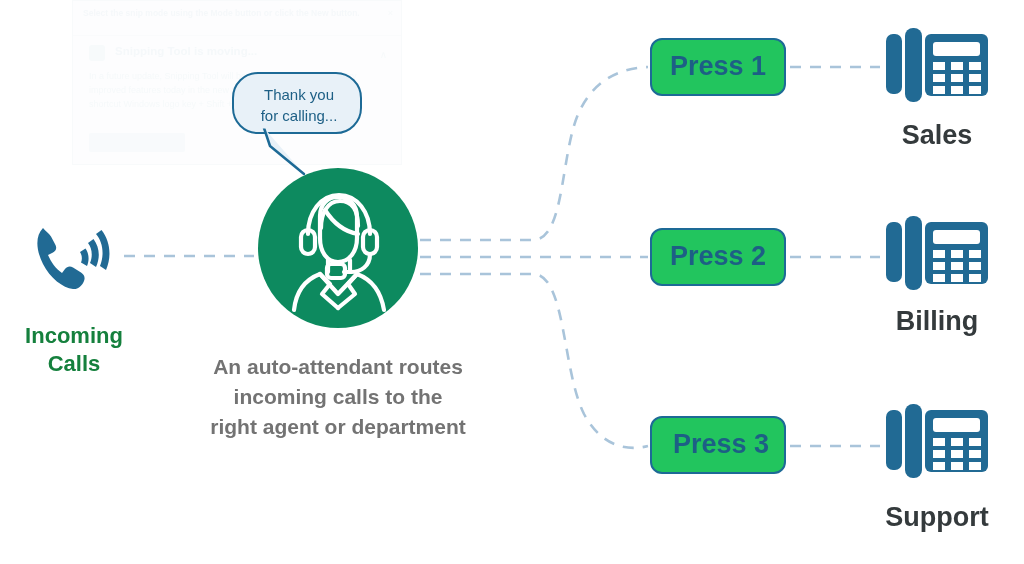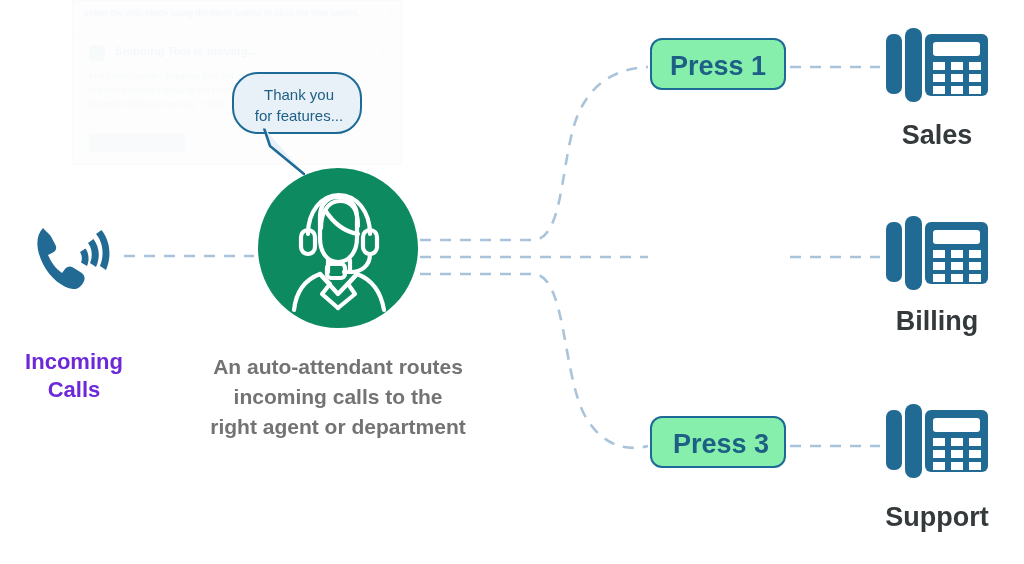--- a/index.html
+++ b/index.html
@@ -119,22 +119,21 @@
   }
   .incoming-label {
     position: absolute;
     left: 0px;
     top: 322px;
     width: 148px;
     text-align: center;
     font-size: 22px;
     font-weight: bold;
     line-height: 28px;
-    color: #6d28d9;
-    margin-top: 26px;
+    color: #15803d;
   }
 
   
   .attendant-circle {
     position: absolute;
     left: 258px;
     top: 168px;
     width: 160px;
     height: 160px;
     border-radius: 50%;
@@ -185,22 +184,22 @@
     left: 258px;
     top: 126px;
     width: 60px;
     height: 52px;
   }
 
   
   .press-btn {
     position: absolute;
     width: 136px;
-    height: 52px;
-    background: #86efac;
+    height: 58px;
+    background: #22c55e;
     border: 2.5px solid #1d6a96;
     border-radius: 12px;
     box-sizing: border-box;
   }
   .press-btn span {
     display: block;
     width: 100%;
     text-align: center;
     line-height: 53px;
     font-size: 27px;
@@ -301,36 +300,39 @@
         <path d="M36,142 C38,124 46,112 62,106 L80,126 L99,106 C115,112 123,124 126,142"></path>
         <path d="M62,106 L72,116 L64,126 L80,140"></path>
         <path d="M99,106 L90,116 L97,126 L80,140"></path>
       </g>
     </svg>
   </div>
 
   <div class="bubble">
     <div class="bubble-text">
       <span>Thank you</span><br>
-      <span>for features...</span>
+      <span>for calling...</span>
     </div>
   </div>
   <svg class="bubble-tail" viewBox="0 0 60 52">
     <path d="M6,2 L12,20 L46,48" fill="#e8f1f8" stroke="#1d6a96" stroke-width="2.5" stroke-linejoin="round" stroke-linecap="round"></path>
     <path d="M4,0 L30,0" stroke="#e8f1f8" stroke-width="5"></path>
   </svg>
 
   <div class="attendant-caption">
     <span>An auto-attendant routes</span><br>
     <span>incoming calls to the</span><br>
     <span>right agent or department</span>
   </div>
 
   <div class="press-btn" id="press-1">
     <span>Press 1</span>
+  </div>
+  <div class="press-btn" id="press-2">
+    <span>Press 2</span>
   </div>
   <div class="press-btn" id="press-3">
     <span>Press 3</span>
   </div>
 
   <div class="desk-phone" id="phone-1">
     <svg viewBox="0 0 106 84" width="106" height="84">
       <rect x="2" y="8" width="16" height="60" rx="7" fill="#216a94"></rect>
       <rect x="21" y="2" width="17" height="74" rx="8" fill="#216a94"></rect>
       <rect x="41" y="8" width="63" height="62" rx="6" fill="#216a94"></rect>

